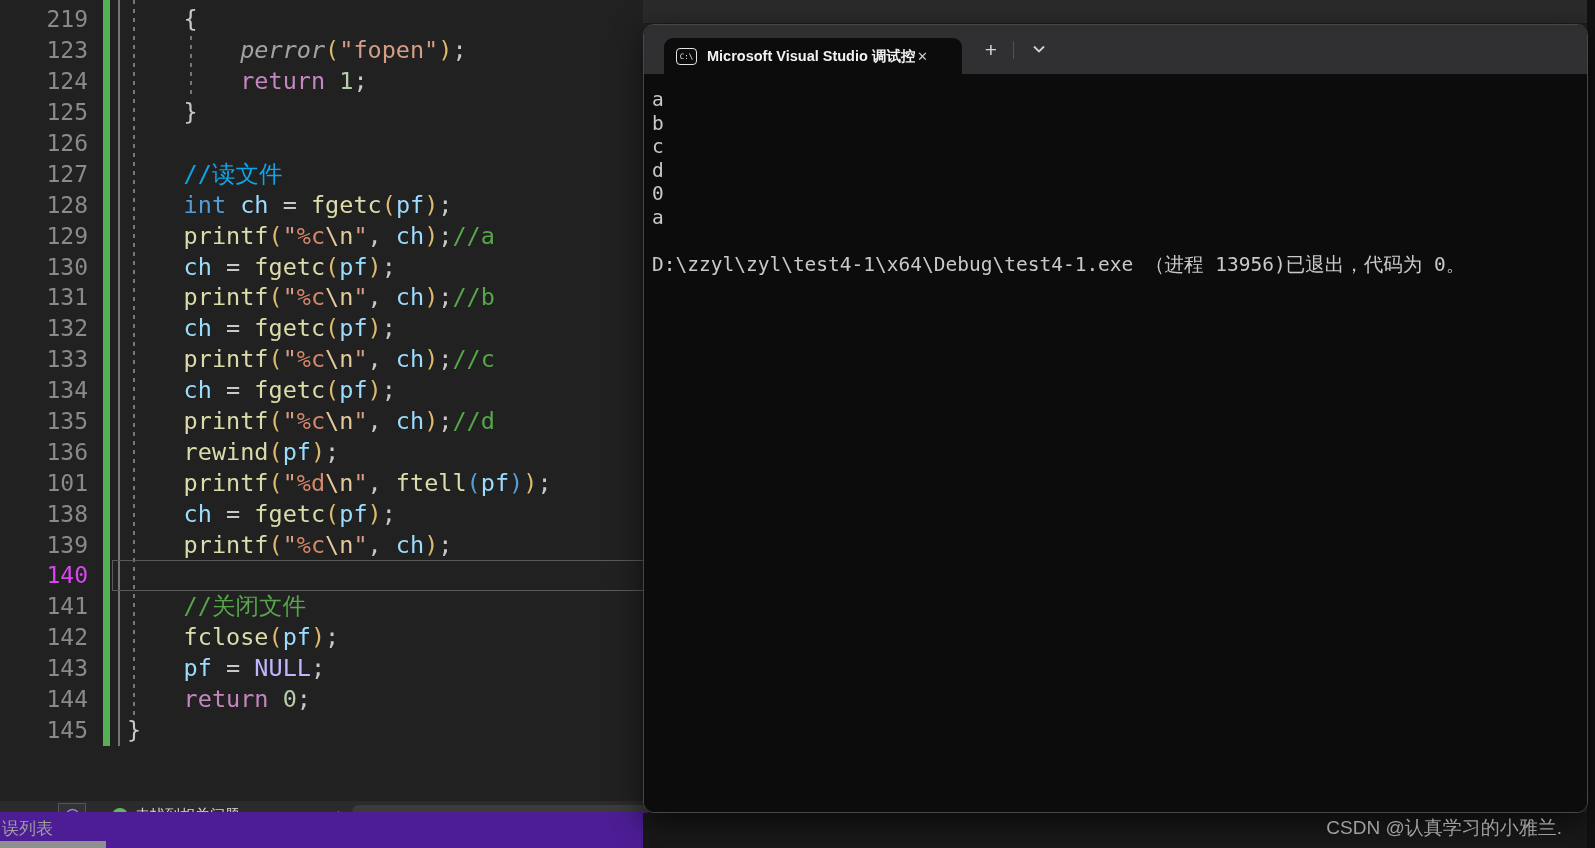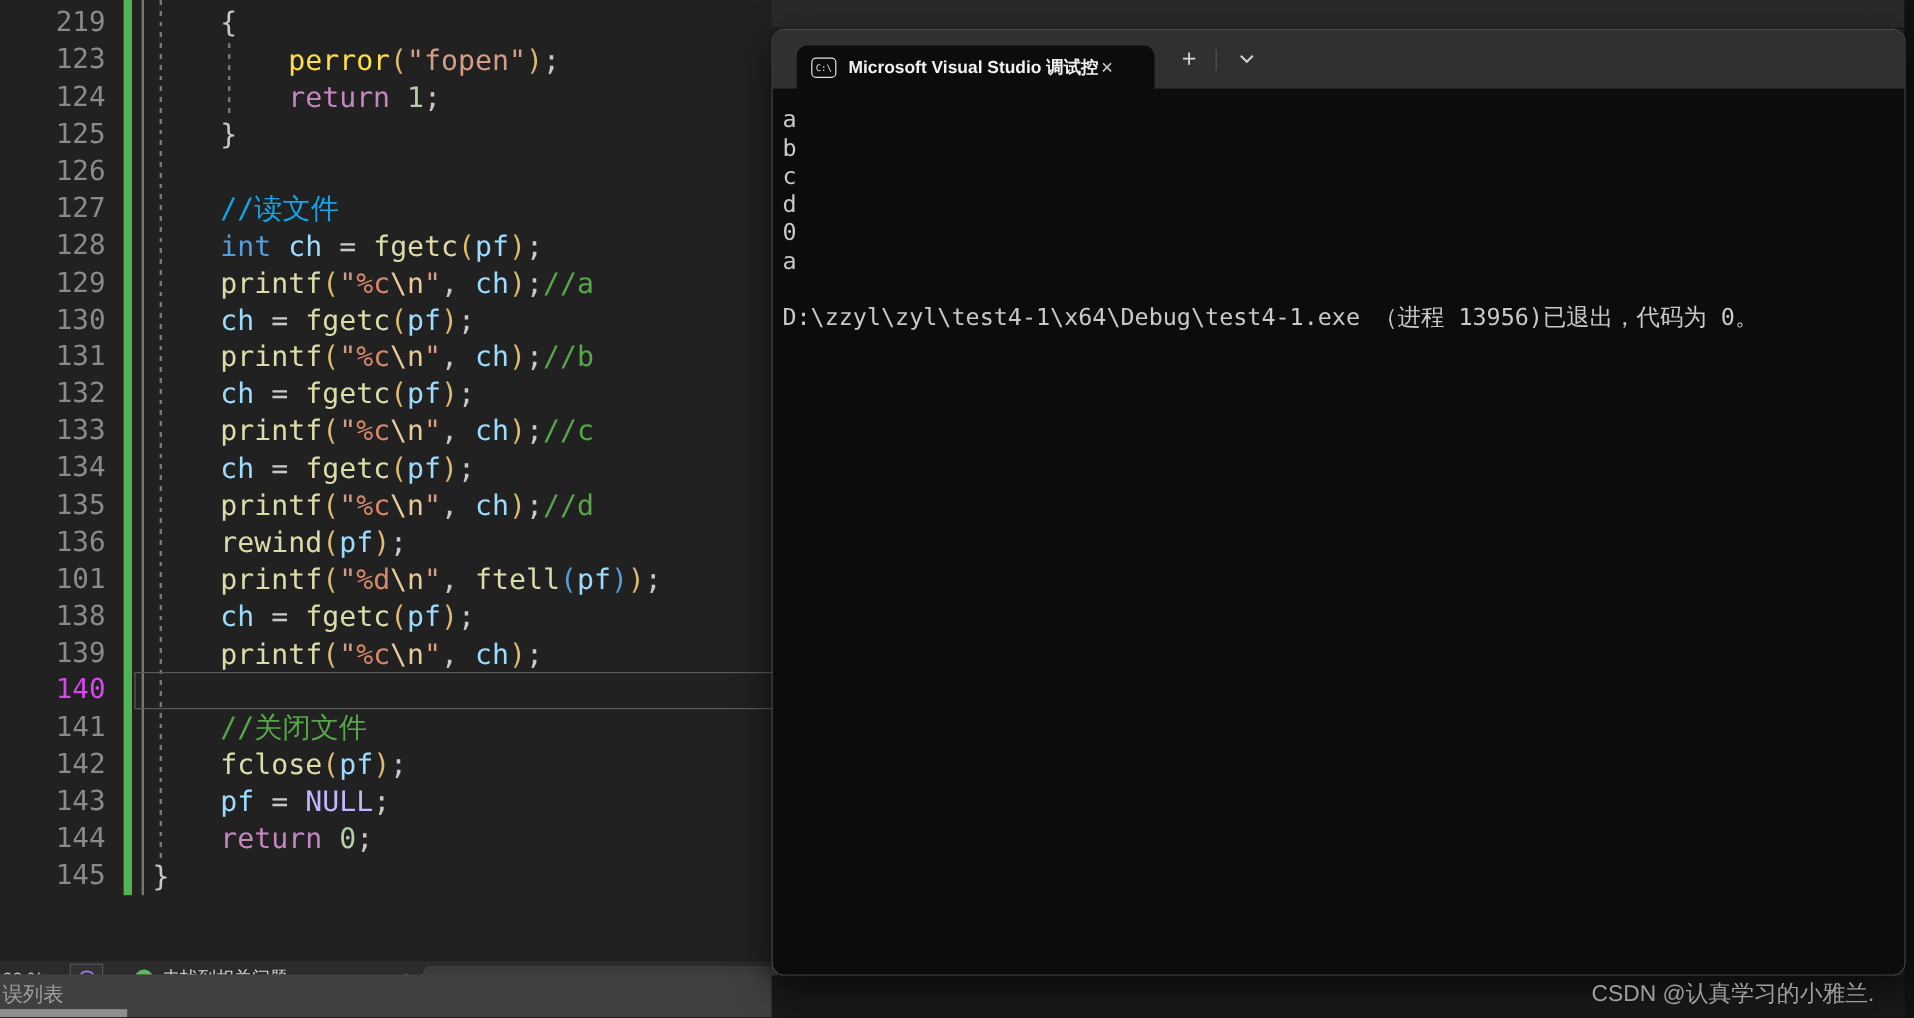--- a/index.html
+++ b/index.html
@@ -34,21 +34,21 @@
   .health{position:absolute;left:112px;top:5px;display:flex;align-items:center;gap:7px;}
   .chk{width:16px;height:16px;border-radius:50%;background:#5cb85c;color:#fff;font-size:11px;
        display:flex;align-items:center;justify-content:center;font-weight:bold;}
   .health-text{font-size:15px;color:#d6d6d6;}
   .scroll-left{position:absolute;left:331px;top:10px;width:0;height:0;
                border-top:6px solid transparent;border-bottom:6px solid transparent;
                border-right:8px solid #9e9e9e;}
   .hthumb{position:absolute;left:352px;top:4px;width:296px;height:15px;background:#3b3b3c;border-radius:7px;}
 
   
-  .panel-bottom{position:absolute;left:0;top:812px;width:648px;height:36px;background:#404040;z-index:6;}
+  .panel-bottom{position:absolute;left:0;top:812px;width:648px;height:36px;background:#4c1d95;z-index:6;}
   .error-list{position:absolute;left:2px;top:5px;font-size:17px;color:#9f9f9f;}
   .corner-box{position:absolute;left:0;top:841px;width:106px;height:7px;background:#8f8f8f;z-index:7;}
 
   
   .band{position:absolute;left:643px;top:0;width:944px;height:24px;background:#2a2a2b;
         border-bottom:1px solid #1c1c1c;z-index:8;box-sizing:border-box;}
   .bottom-right{position:absolute;left:643px;top:813px;width:944px;height:35px;background:#19191a;z-index:8;}
   .rstrip{position:absolute;left:1587px;top:0;width:8px;height:848px;background:#111;z-index:9;}
 
   
@@ -89,21 +89,21 @@
     <div class="guide guide-main"></div>
     <div class="guide guide-inner"></div>
     <div class="curline"></div>
     <div class="code-rows" id="code-rows">
         <div class="crow">
           <span class="ln">219</span>
           <span class="ctext"><span style="color: rgb(200, 200, 200);">    {</span></span>
         </div>
         <div class="crow">
           <span class="ln">123</span>
-          <span class="ctext"><span style="color: rgb(212, 212, 212);">        </span><span style="color: #fde047;">perror</span><span style="color: rgb(220, 185, 109);">(</span><span style="color: rgb(214, 157, 133);">"fopen"</span><span style="color: rgb(220, 185, 109);">)</span><span style="color: rgb(200, 200, 200);">;</span></span>
+          <span class="ctext"><span style="color: rgb(212, 212, 212);">        </span><span style="color: #a3a3a3; font-style: italic;">perror</span><span style="color: rgb(220, 185, 109);">(</span><span style="color: rgb(214, 157, 133);">"fopen"</span><span style="color: rgb(220, 185, 109);">)</span><span style="color: rgb(200, 200, 200);">;</span></span>
         </div>
         <div class="crow">
           <span class="ln">124</span>
           <span class="ctext"><span style="color: rgb(212, 212, 212);">        </span><span style="color: rgb(197, 134, 192);">return</span><span style="color: rgb(212, 212, 212);"> </span><span style="color: rgb(181, 206, 168);">1</span><span style="color: rgb(200, 200, 200);">;</span></span>
         </div>
         <div class="crow">
           <span class="ln">125</span>
           <span class="ctext"><span style="color: rgb(200, 200, 200);">    }</span></span>
         </div>
         <div class="crow">

